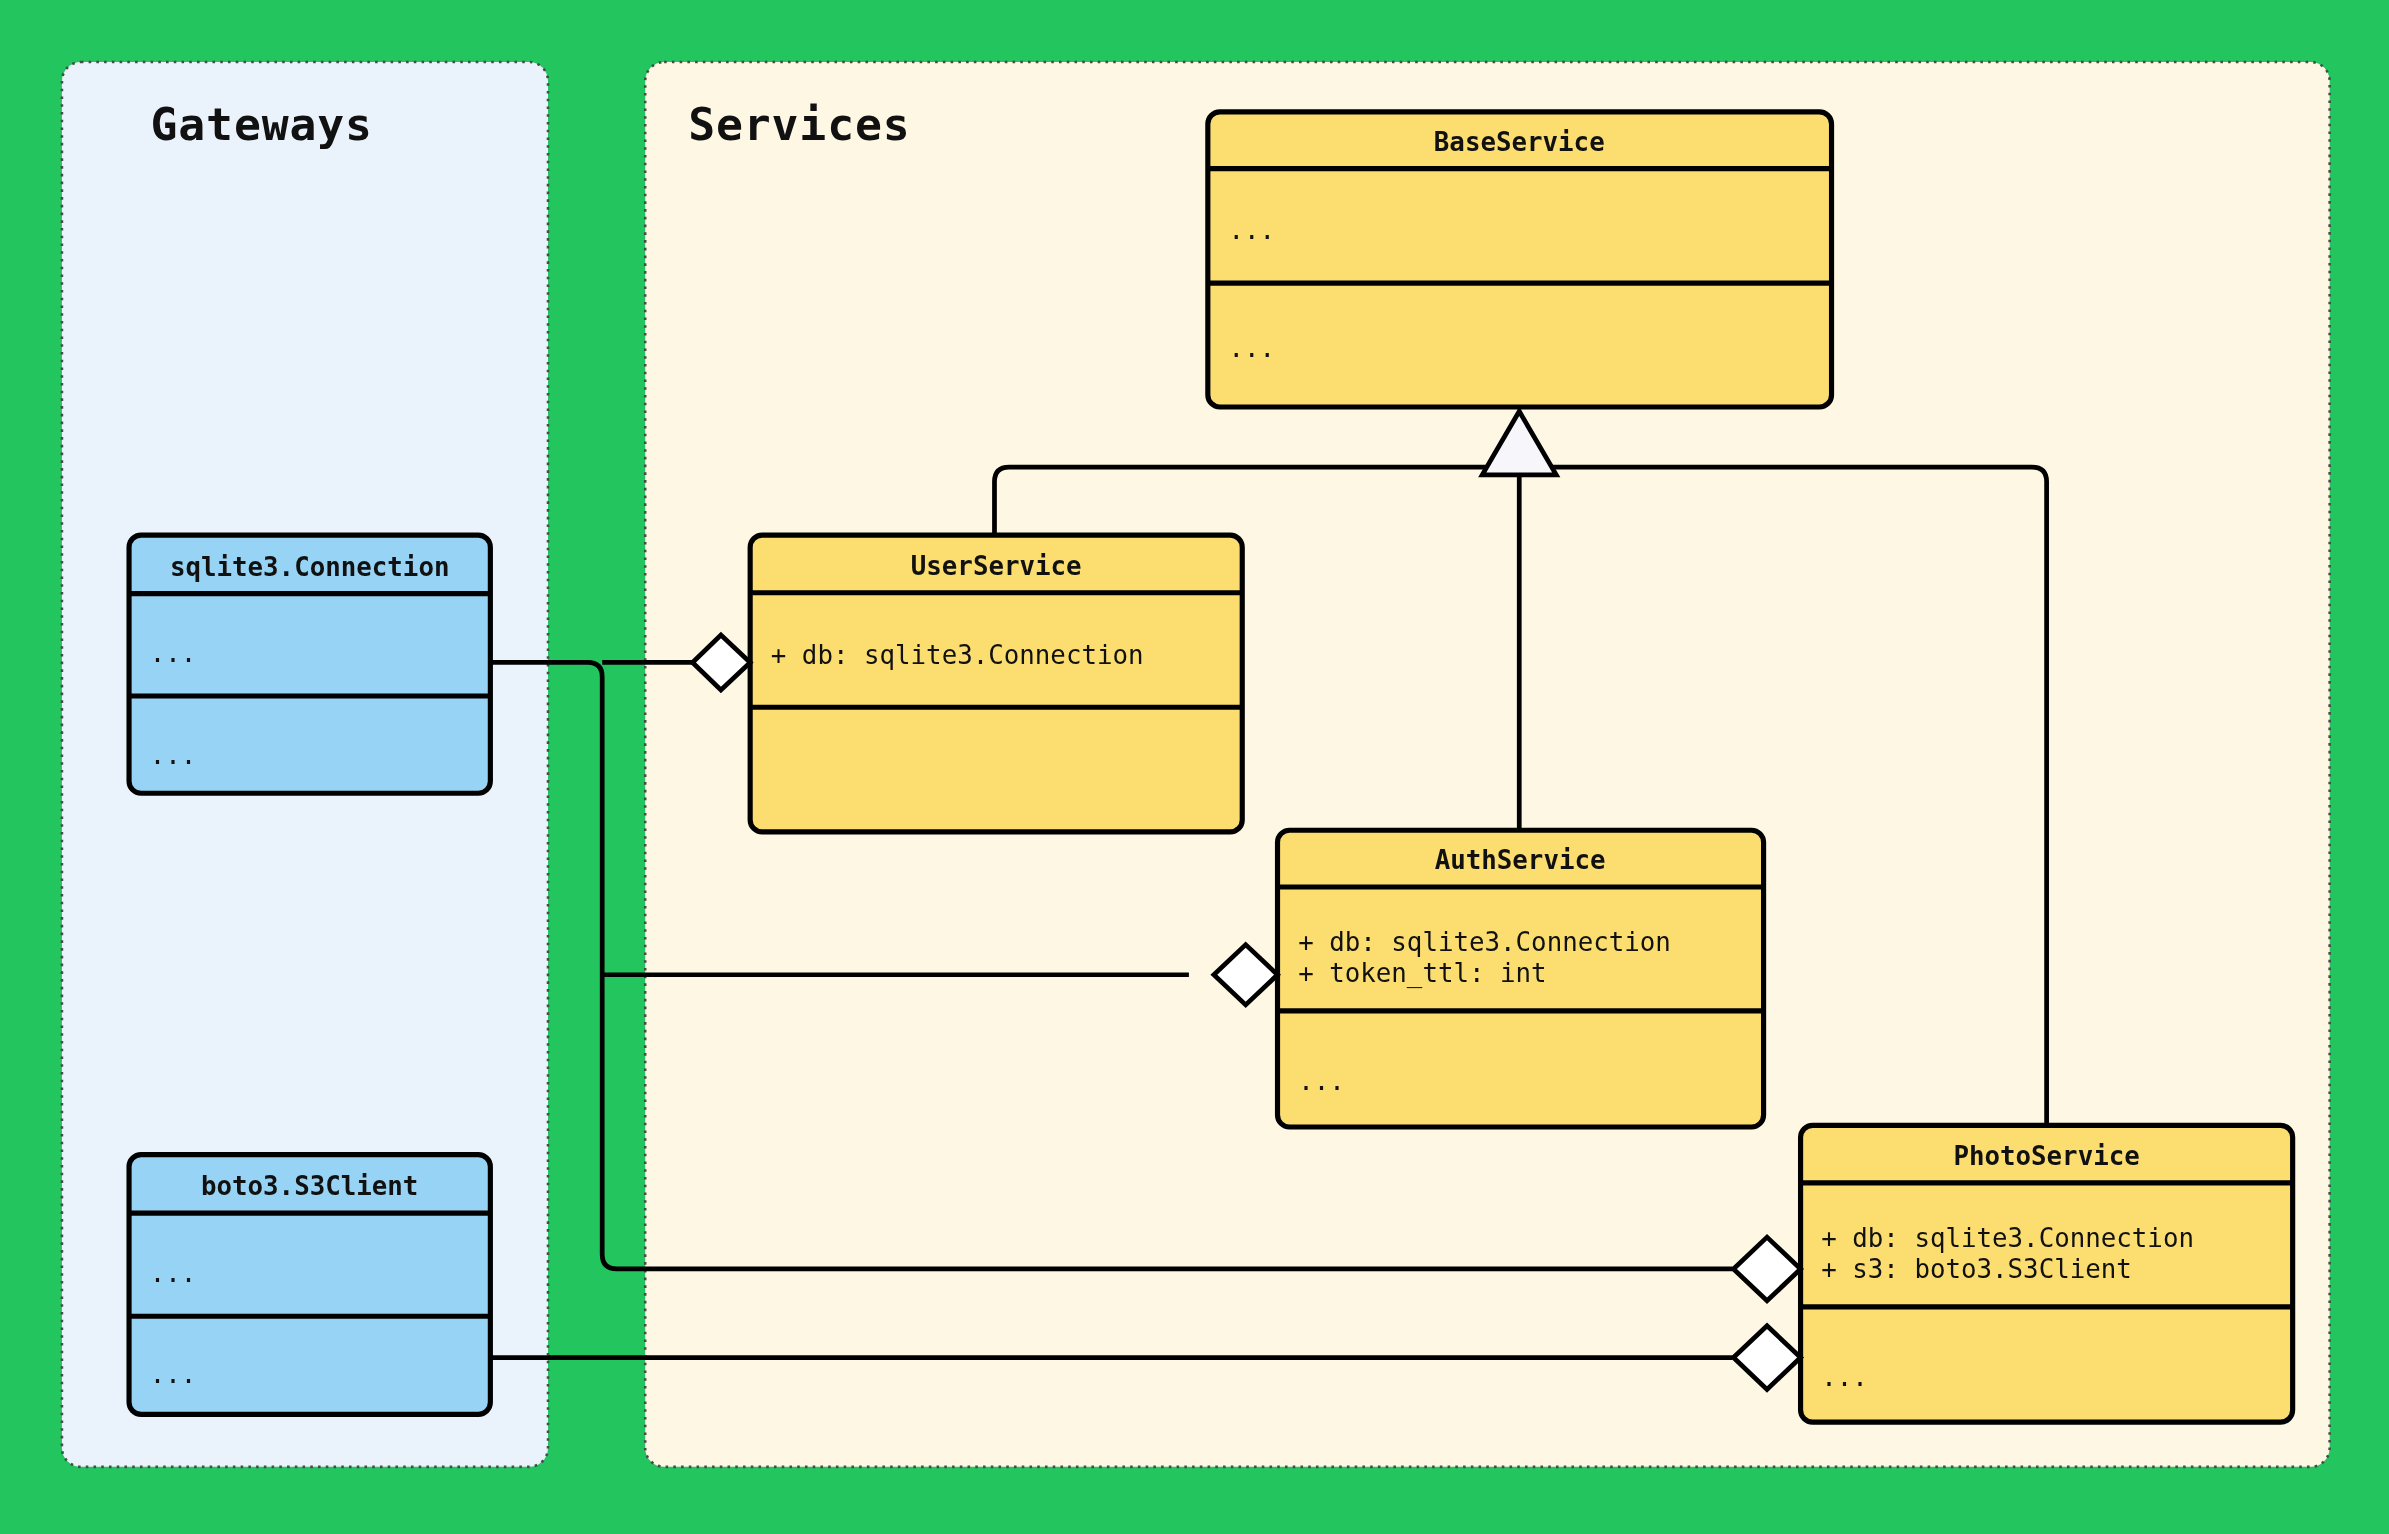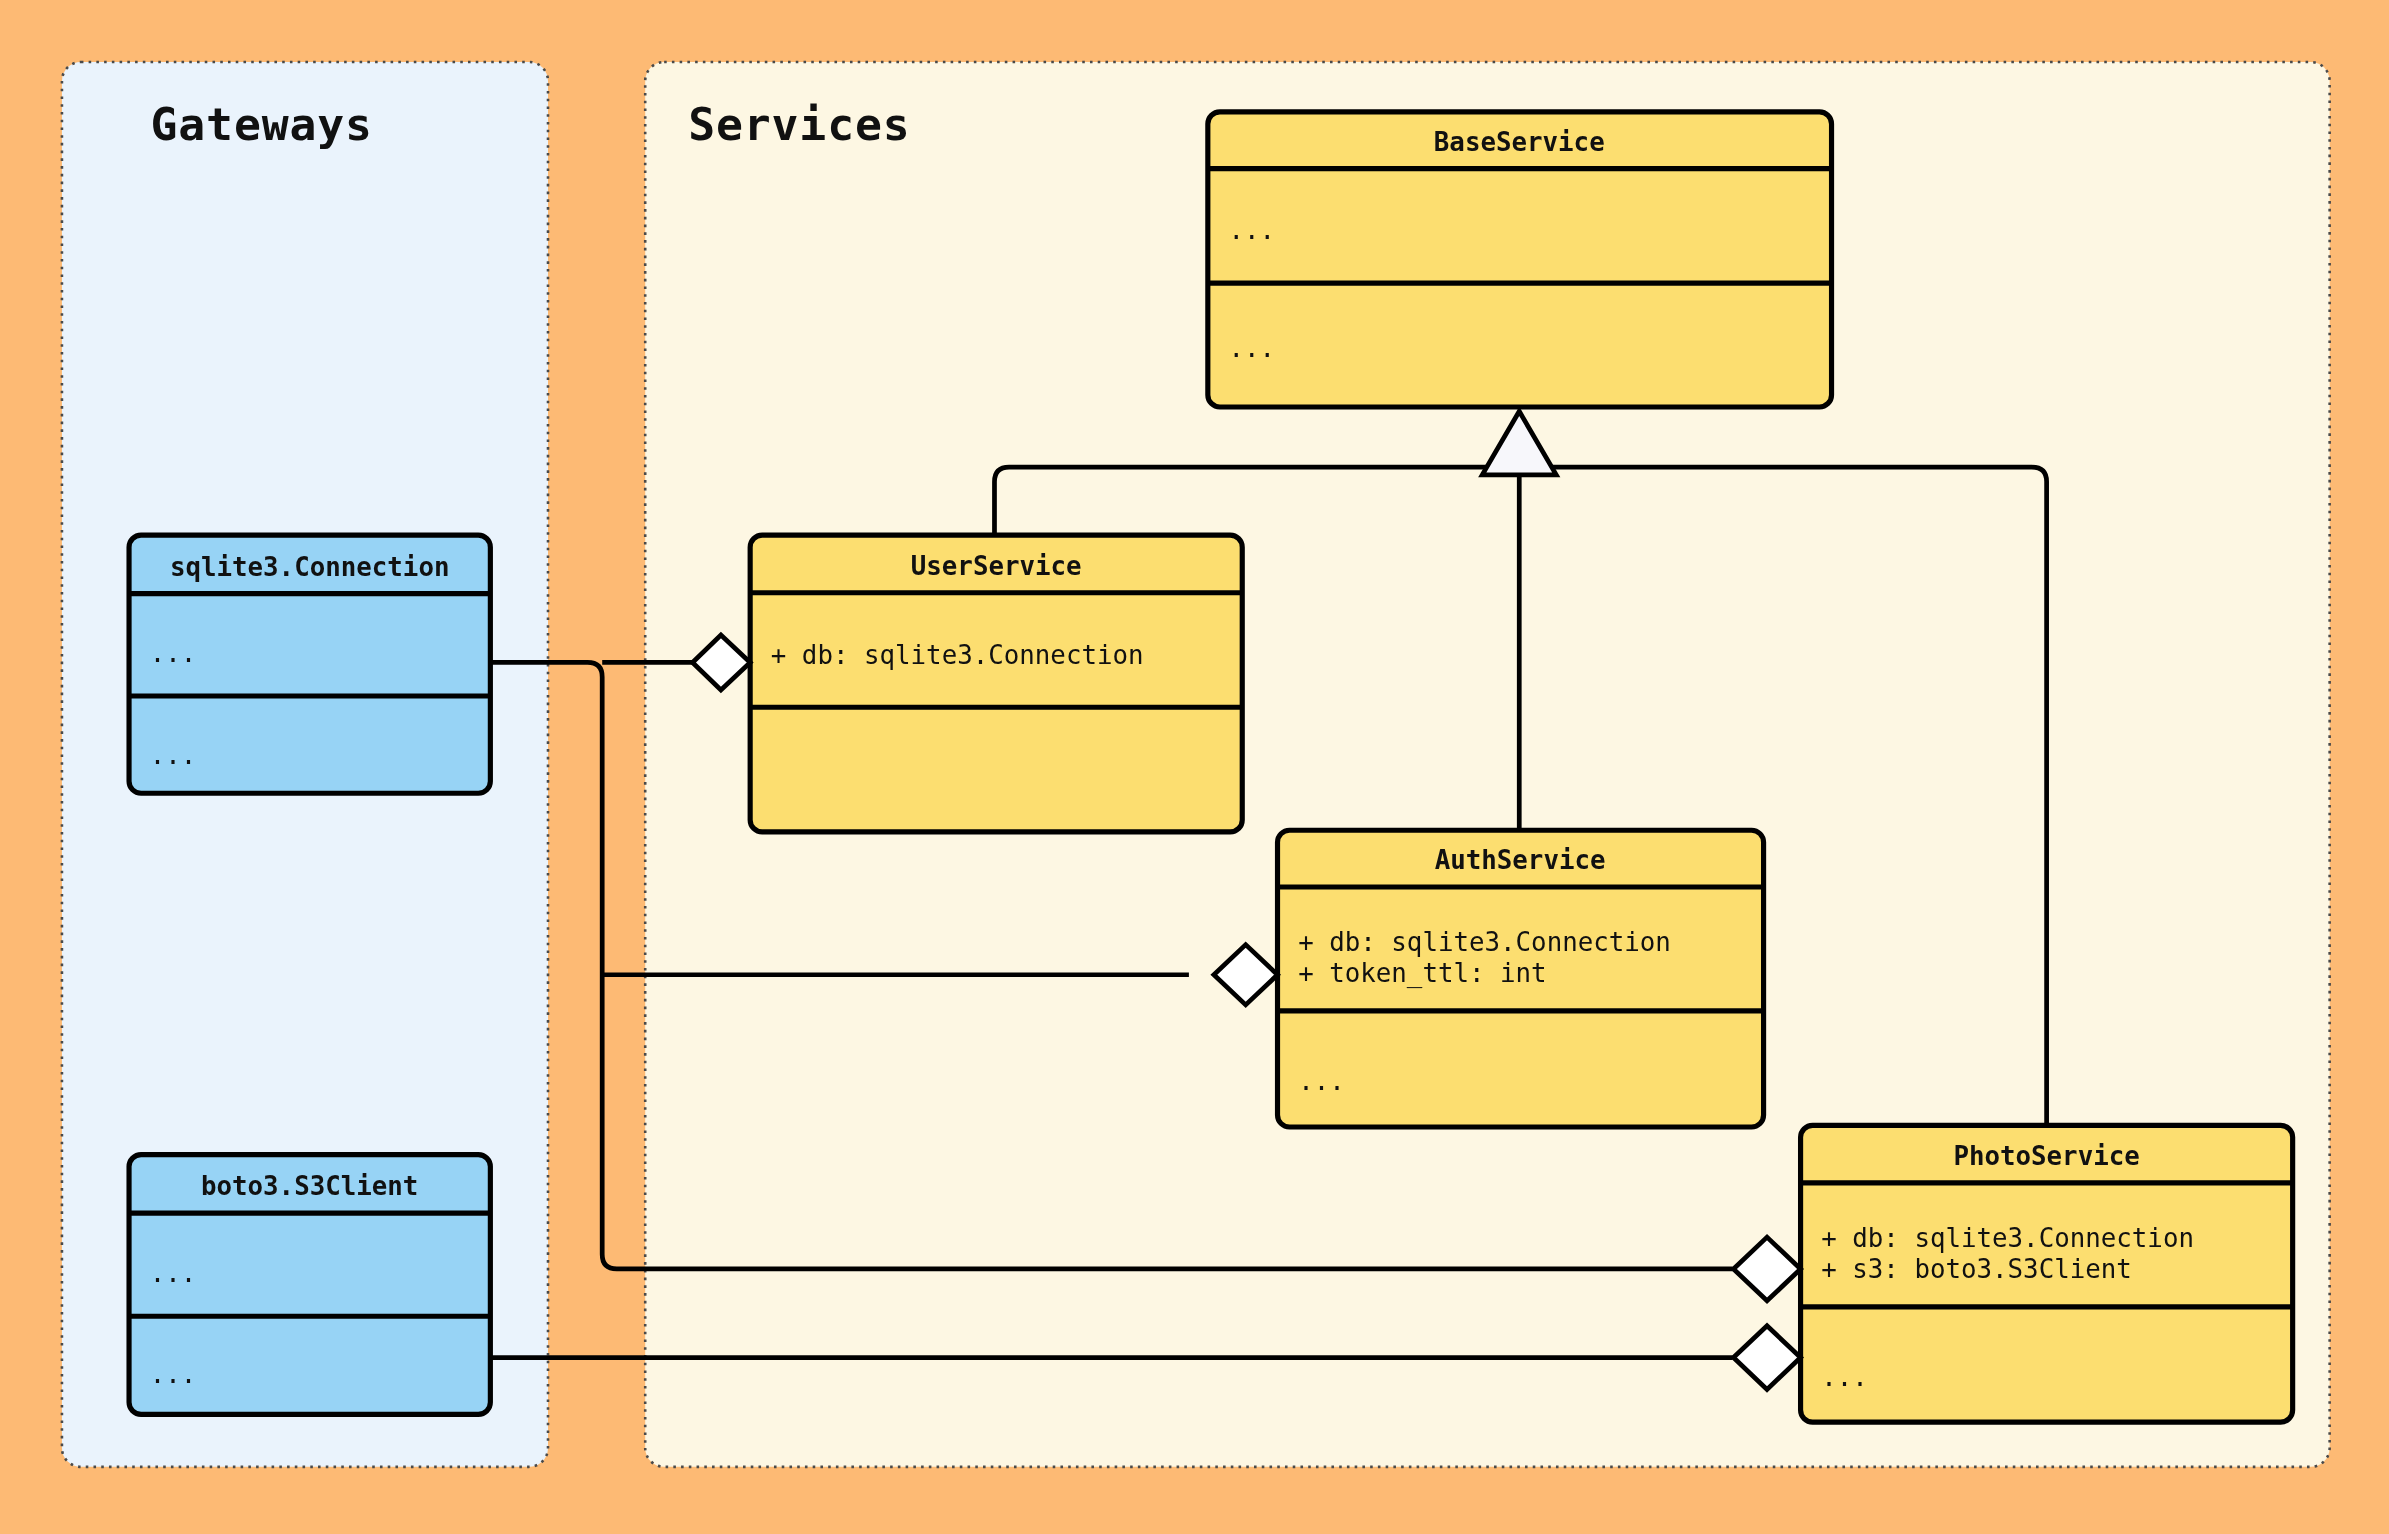--- a/index.html
+++ b/index.html
@@ -10,21 +10,21 @@
   body {
     width: 2389px;
     height: 1534px;
     font-family: "DejaVu Sans Mono", monospace;
     overflow: hidden;
   }
   #diagram-root {
     position: relative;
     width: 2389px;
     height: 1534px;
-    background: #fdba74;
+    background: #22c55e;
   }
   svg.uml-canvas {
     position: absolute;
     top: 0; left: 0;
     width: 2389px;
     height: 1534px;
     display: block;
   }
   .pkg-label {
     font-family: "DejaVu Sans Mono", monospace;

